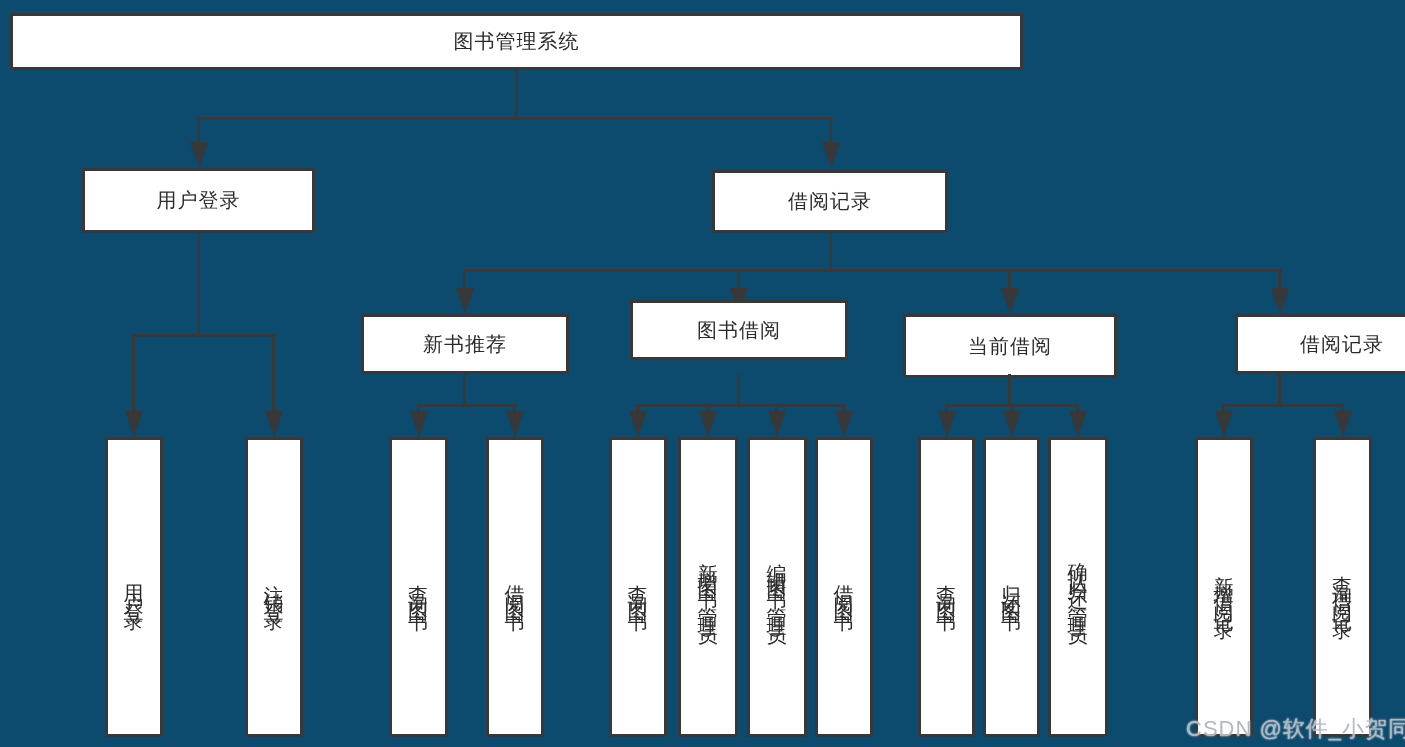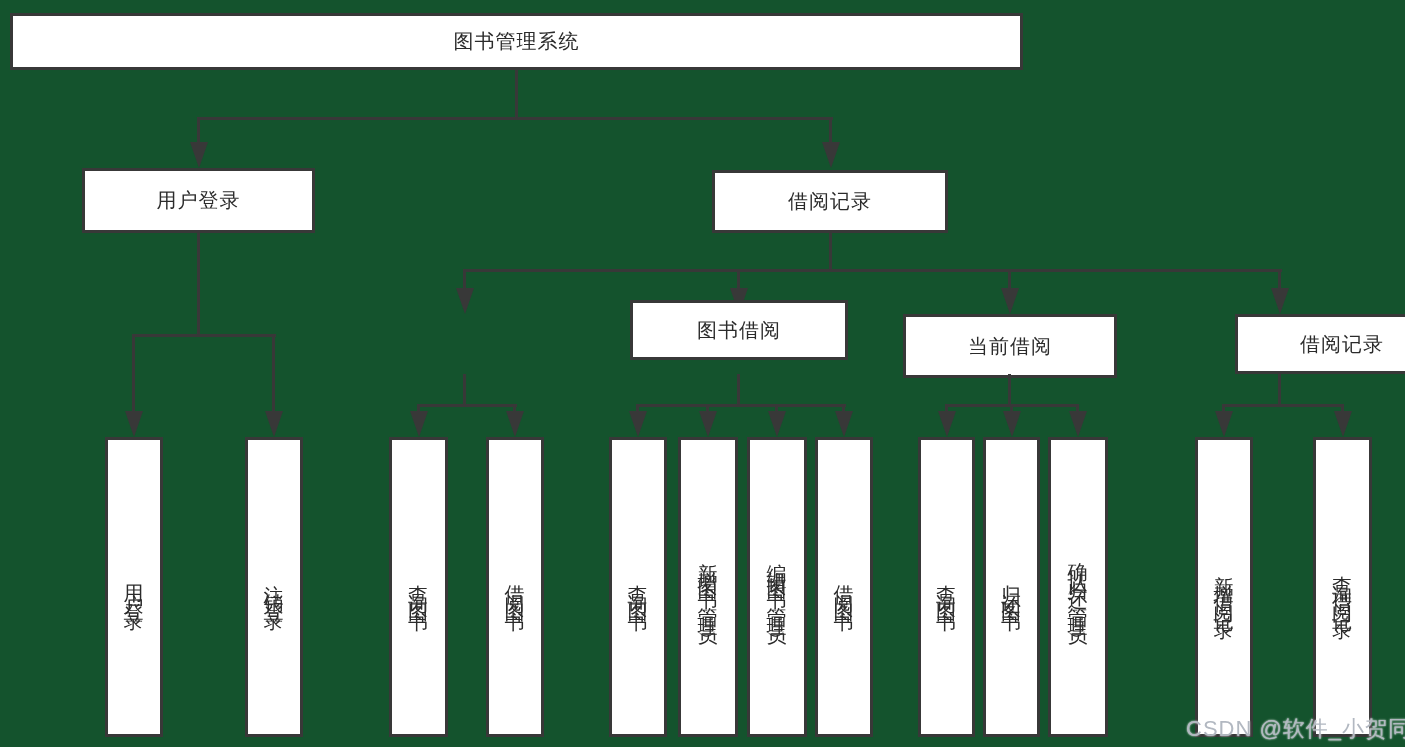--- a/index.html
+++ b/index.html
@@ -1,17 +1,17 @@
 <!DOCTYPE html>
 <html><head>
 <meta charset="utf-8">
 <style>
   html,body{margin:0;padding:0;background:#fff;}
   .canvas{
-    position:relative;width:1405px;height:747px;background:#14532d;overflow:hidden;
+    position:relative;width:1405px;height:747px;background:#0c4a6e;overflow:hidden;
     font-family:"Liberation Sans","DejaVu Sans",sans-serif;
   }
   .node{
     position:absolute;box-sizing:border-box;border:3px solid #383838;background:#ffffff;
     display:flex;align-items:center;justify-content:center;
   }
   .lbl{font-size:20px;color:#2b2b2b;letter-spacing:1px;white-space:nowrap;}
   .leaf .lbl{
     writing-mode:vertical-rl;text-orientation:mixed;letter-spacing:9px;line-height:1;
     white-space:normal;
@@ -61,20 +61,23 @@
   <div class="hline" style="left:463px;top:269px;width:819px;height:3px"></div>
   <div class="vline" style="left:463px;top:269px;width:3px;height:21px"></div>
   <div class="arrow" style="left:456px;top:288px"></div>
   <div class="vline" style="left:737px;top:269px;width:3px;height:21px"></div>
   <div class="arrow" style="left:730px;top:288px"></div>
   <div class="vline" style="left:1008px;top:269px;width:3px;height:21px"></div>
   <div class="arrow" style="left:1001px;top:288px"></div>
   <div class="vline" style="left:1278px;top:269px;width:3px;height:21px"></div>
   <div class="arrow" style="left:1271px;top:288px"></div>
 
+  <div class="node" style="left:361px;top:314px;width:208px;height:60px">
+    <span class="lbl">新书推荐</span>
+  </div>
   <div class="node" style="left:630px;top:300px;width:218px;height:60px">
     <span class="lbl">图书借阅</span>
   </div>
   <div class="node" style="left:903px;top:314px;width:214px;height:64px">
     <span class="lbl">当前借阅</span>
   </div>
   <div class="node" style="left:1235px;top:314px;width:214px;height:60px">
     <span class="lbl">借阅记录</span>
   </div>
 

